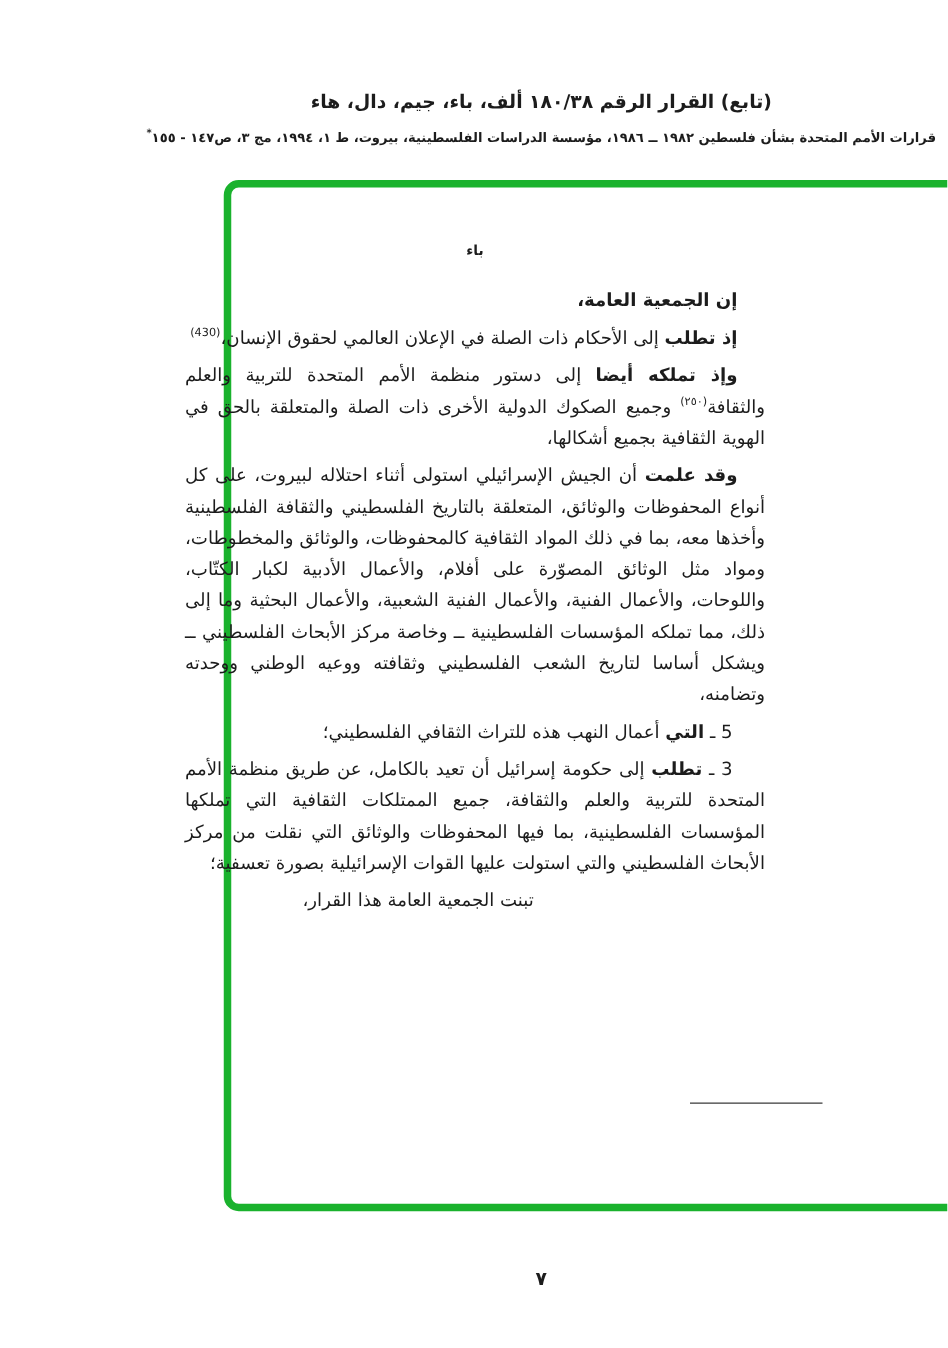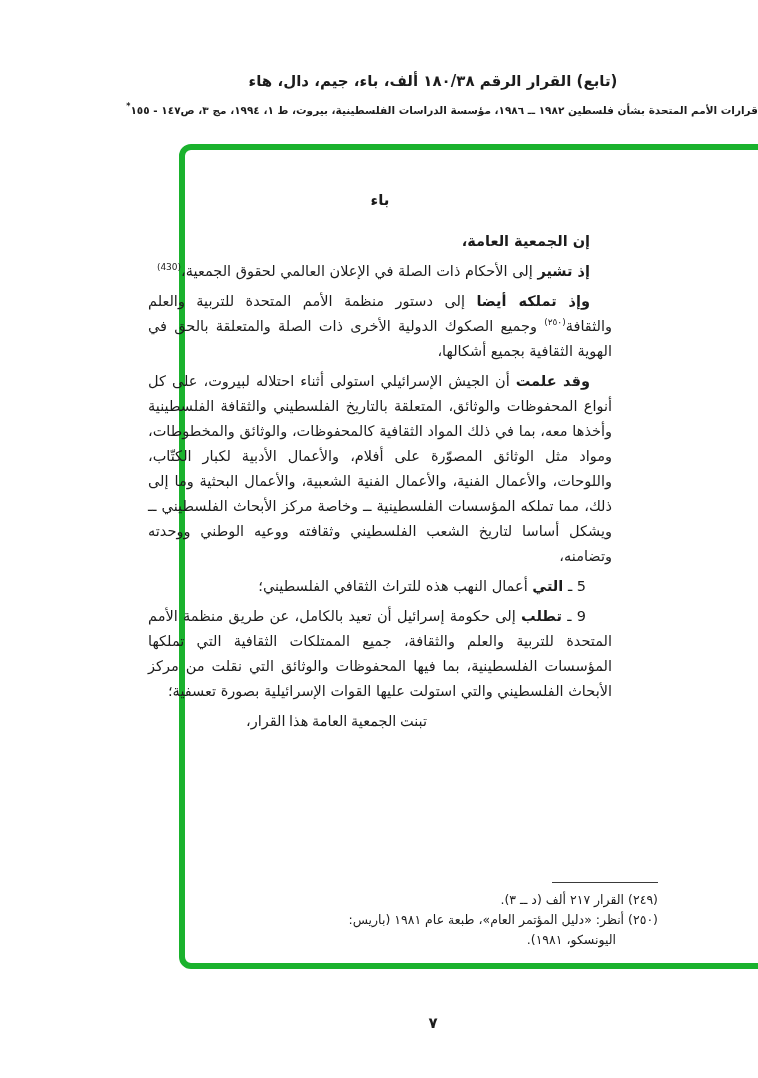--- a/index.html
+++ b/index.html
@@ -12,20 +12,21 @@
     direction:rtl;
     overflow:hidden;
   }
   .header-title{
     position:absolute;top:72px;right:0;left:0;
     text-align:center;
     font-size:15px;font-weight:bold;
   }
   .header-source{
     position:absolute;top:102px;right:0;left:0;
+    text-align:center;
     font-size:10.5px;font-weight:bold;
     letter-spacing:0;
   }
   .header-source sup{font-size:8px;}
   .annotation-box{
     position:absolute;
     left:71px;top:144px;
     width:620px;height:825px;
     border:6px solid #1ab22d;
     border-radius:12px;
@@ -34,33 +35,32 @@
   .content{
     position:absolute;
     top:188px;right:146px;
     width:464px;
     font-size:14.5px;
     line-height:25px;
   }
   .section-heading{
     text-align:center;
     font-weight:bold;
-    font-size:15px;
+    font-size:11px;
     margin-bottom:16px;
   }
   .content .para,.content .opening,.content .item{
     text-align:justify;
     text-indent:22px;
     margin:0 0 5px 0;
   }
   .content .item{text-indent:26px;}
   .content .closing{
     text-align:right;
     margin:2px 185px 0 0;
-    font-family:Liberation Serif, serif;
   }
   .b{font-weight:bold;}
   sup.ref{font-size:9px;vertical-align:super;line-height:0;}
   .footnotes{
     position:absolute;
     top:882px;right:100px;
     width:345px;
     font-size:12.5px;
     line-height:20px;
   }
@@ -90,32 +90,28 @@
   <div class="header-title">(تابع) القرار الرقم ١٨٠/٣٨ ألف، باء، جيم، دال، هاء</div>
 
   <div class="header-source"><span>قرارات الأمم المتحدة بشأن فلسطين ١٩٨٢ ــ ١٩٨٦، مؤسسة الدراسات الفلسطينية، بيروت، ط ١، ١٩٩٤، مج ٣، ص١٤٧ - ١٥٥</span><sup>*</sup></div>
 
   <div class="annotation-box" style="border-color: rgb(26, 178, 45);"></div>
 
   <div class="content">
     <div class="section-heading">باء</div>
     <div id="blocks">
         <div class="opening"><span class="b">إن الجمعية العامة،</span></div>
-        <div class="para"><span class="b">إذ تشير</span><span> إلى الأحكام ذات الصلة في الإعلان العالمي لحقوق الجمعية،</span><sup class="ref">(430)</sup></div>
+        <div class="para"><span class="b">إذ تطلب</span><span> إلى الأحكام ذات الصلة في الإعلان العالمي لحقوق الإنسان،</span><sup class="ref">(430)</sup></div>
         <div class="para"><span class="b">وإذ تملكه أيضا</span><span> إلى دستور منظمة الأمم المتحدة للتربية والعلم والثقافة</span><sup class="ref">(٢٥٠)</sup><span> وجميع الصكوك الدولية الأخرى ذات الصلة والمتعلقة بالحق في الهوية الثقافية بجميع أشكالها،</span></div>
         <div class="para"><span class="b">وقد علمت</span><span> أن الجيش الإسرائيلي استولى أثناء احتلاله لبيروت، على كل أنواع المحفوظات والوثائق، المتعلقة بالتاريخ الفلسطيني والثقافة الفلسطينية وأخذها معه، بما في ذلك المواد الثقافية كالمحفوظات، والوثائق والمخطوطات، ومواد مثل الوثائق المصوّرة على أفلام، والأعمال الأدبية لكبار الكتّاب، واللوحات، والأعمال الفنية، والأعمال الفنية الشعبية، والأعمال البحثية وما إلى ذلك، مما تملكه المؤسسات الفلسطينية ــ وخاصة مركز الأبحاث الفلسطيني ــ ويشكل أساسا لتاريخ الشعب الفلسطيني وثقافته ووعيه الوطني ووحدته وتضامنه،</span></div>
         <div class="item"><span>5 ـ </span><span class="b">التي</span><span> أعمال النهب هذه للتراث الثقافي الفلسطيني؛</span></div>
-        <div class="item"><span>9 ـ </span><span class="b">تطلب</span><span> إلى حكومة إسرائيل أن تعيد بالكامل، عن طريق منظمة الأمم المتحدة للتربية والعلم والثقافة، جميع الممتلكات الثقافية التي تملكها المؤسسات الفلسطينية، بما فيها المحفوظات والوثائق التي نقلت من مركز الأبحاث الفلسطيني والتي استولت عليها القوات الإسرائيلية بصورة تعسفية؛</span></div>
+        <div class="item"><span>3 ـ </span><span class="b">تطلب</span><span> إلى حكومة إسرائيل أن تعيد بالكامل، عن طريق منظمة الأمم المتحدة للتربية والعلم والثقافة، جميع الممتلكات الثقافية التي تملكها المؤسسات الفلسطينية، بما فيها المحفوظات والوثائق التي نقلت من مركز الأبحاث الفلسطيني والتي استولت عليها القوات الإسرائيلية بصورة تعسفية؛</span></div>
         <div class="closing"><span>تبنت الجمعية العامة هذا القرار،</span></div>
       </div>
   </div>
 
   <div class="footnotes">
     <div class="footnote-separator"></div>
-    <div id="footnote-list">
-        <p class="footnote">(٢٤٩) القرار ٢١٧ ألف (د ــ ٣).</p>
-        <p class="footnote">(٢٥٠) أنظر: «دليل المؤتمر العام»، طبعة عام ١٩٨١ (باريس: اليونسكو، ١٩٨١).</p>
-      </div>
   </div>
 
   <div class="page-number">٧</div>
 
 </div>
 
 </body></html>

